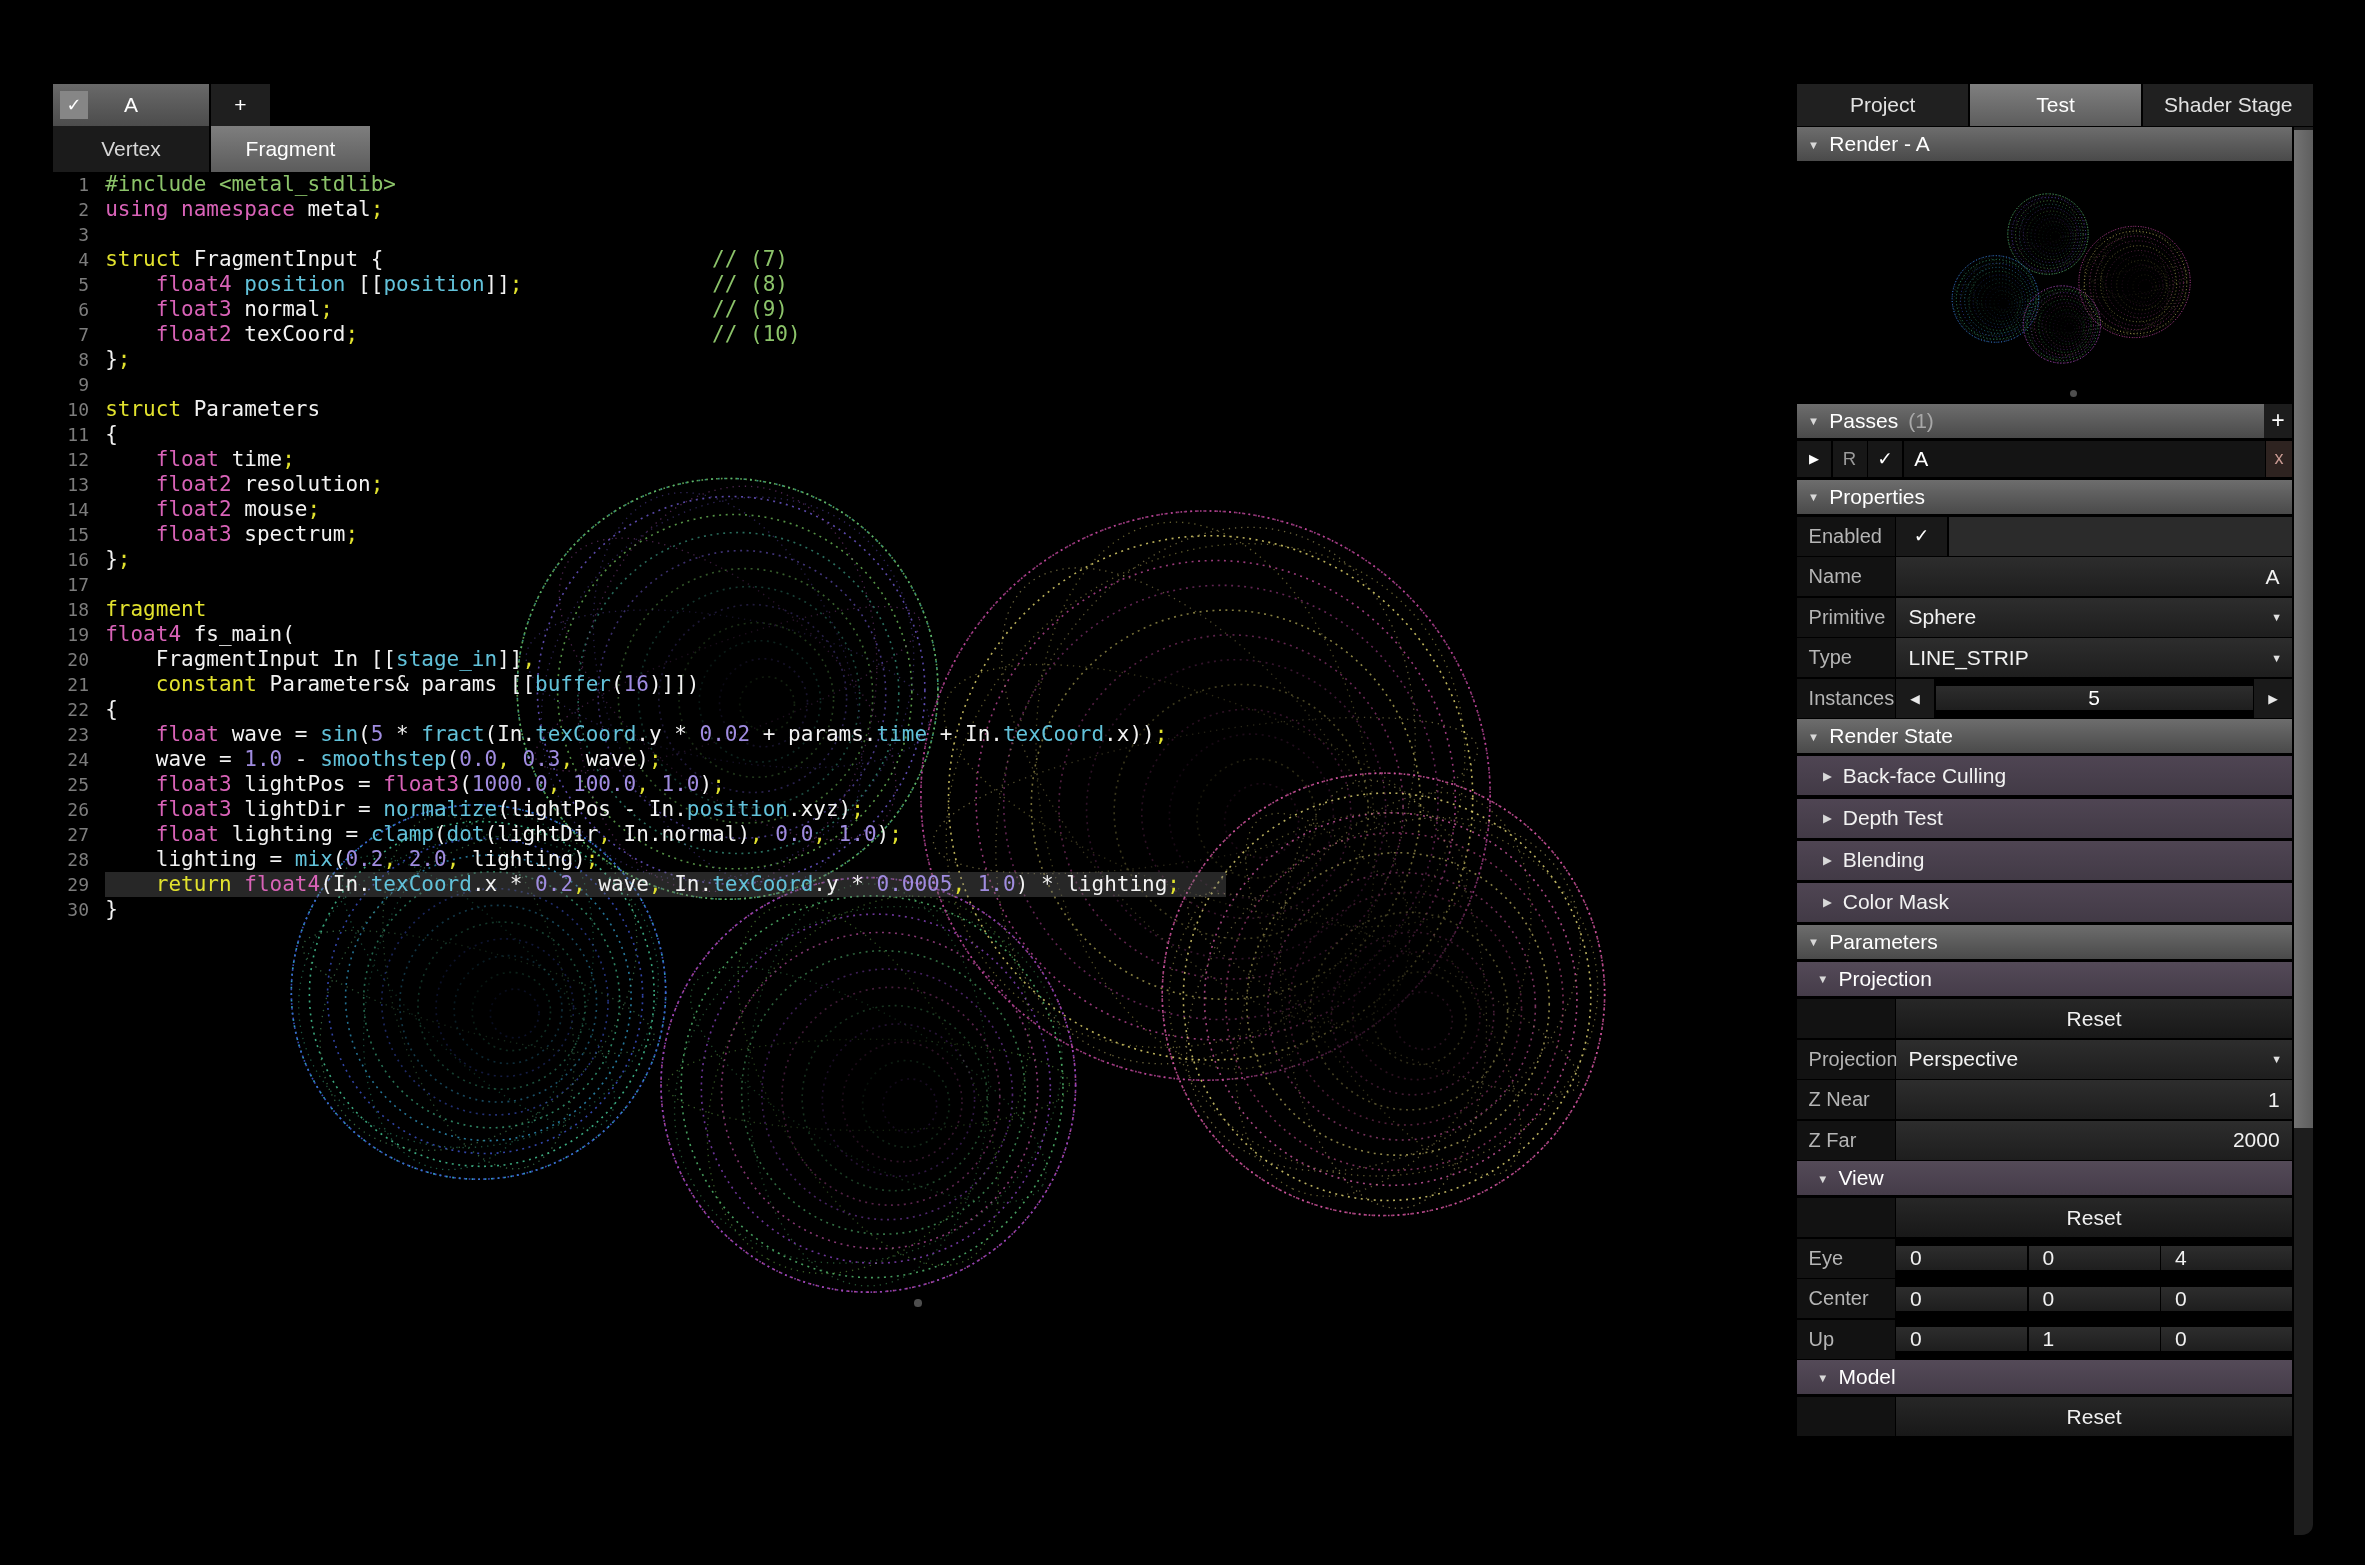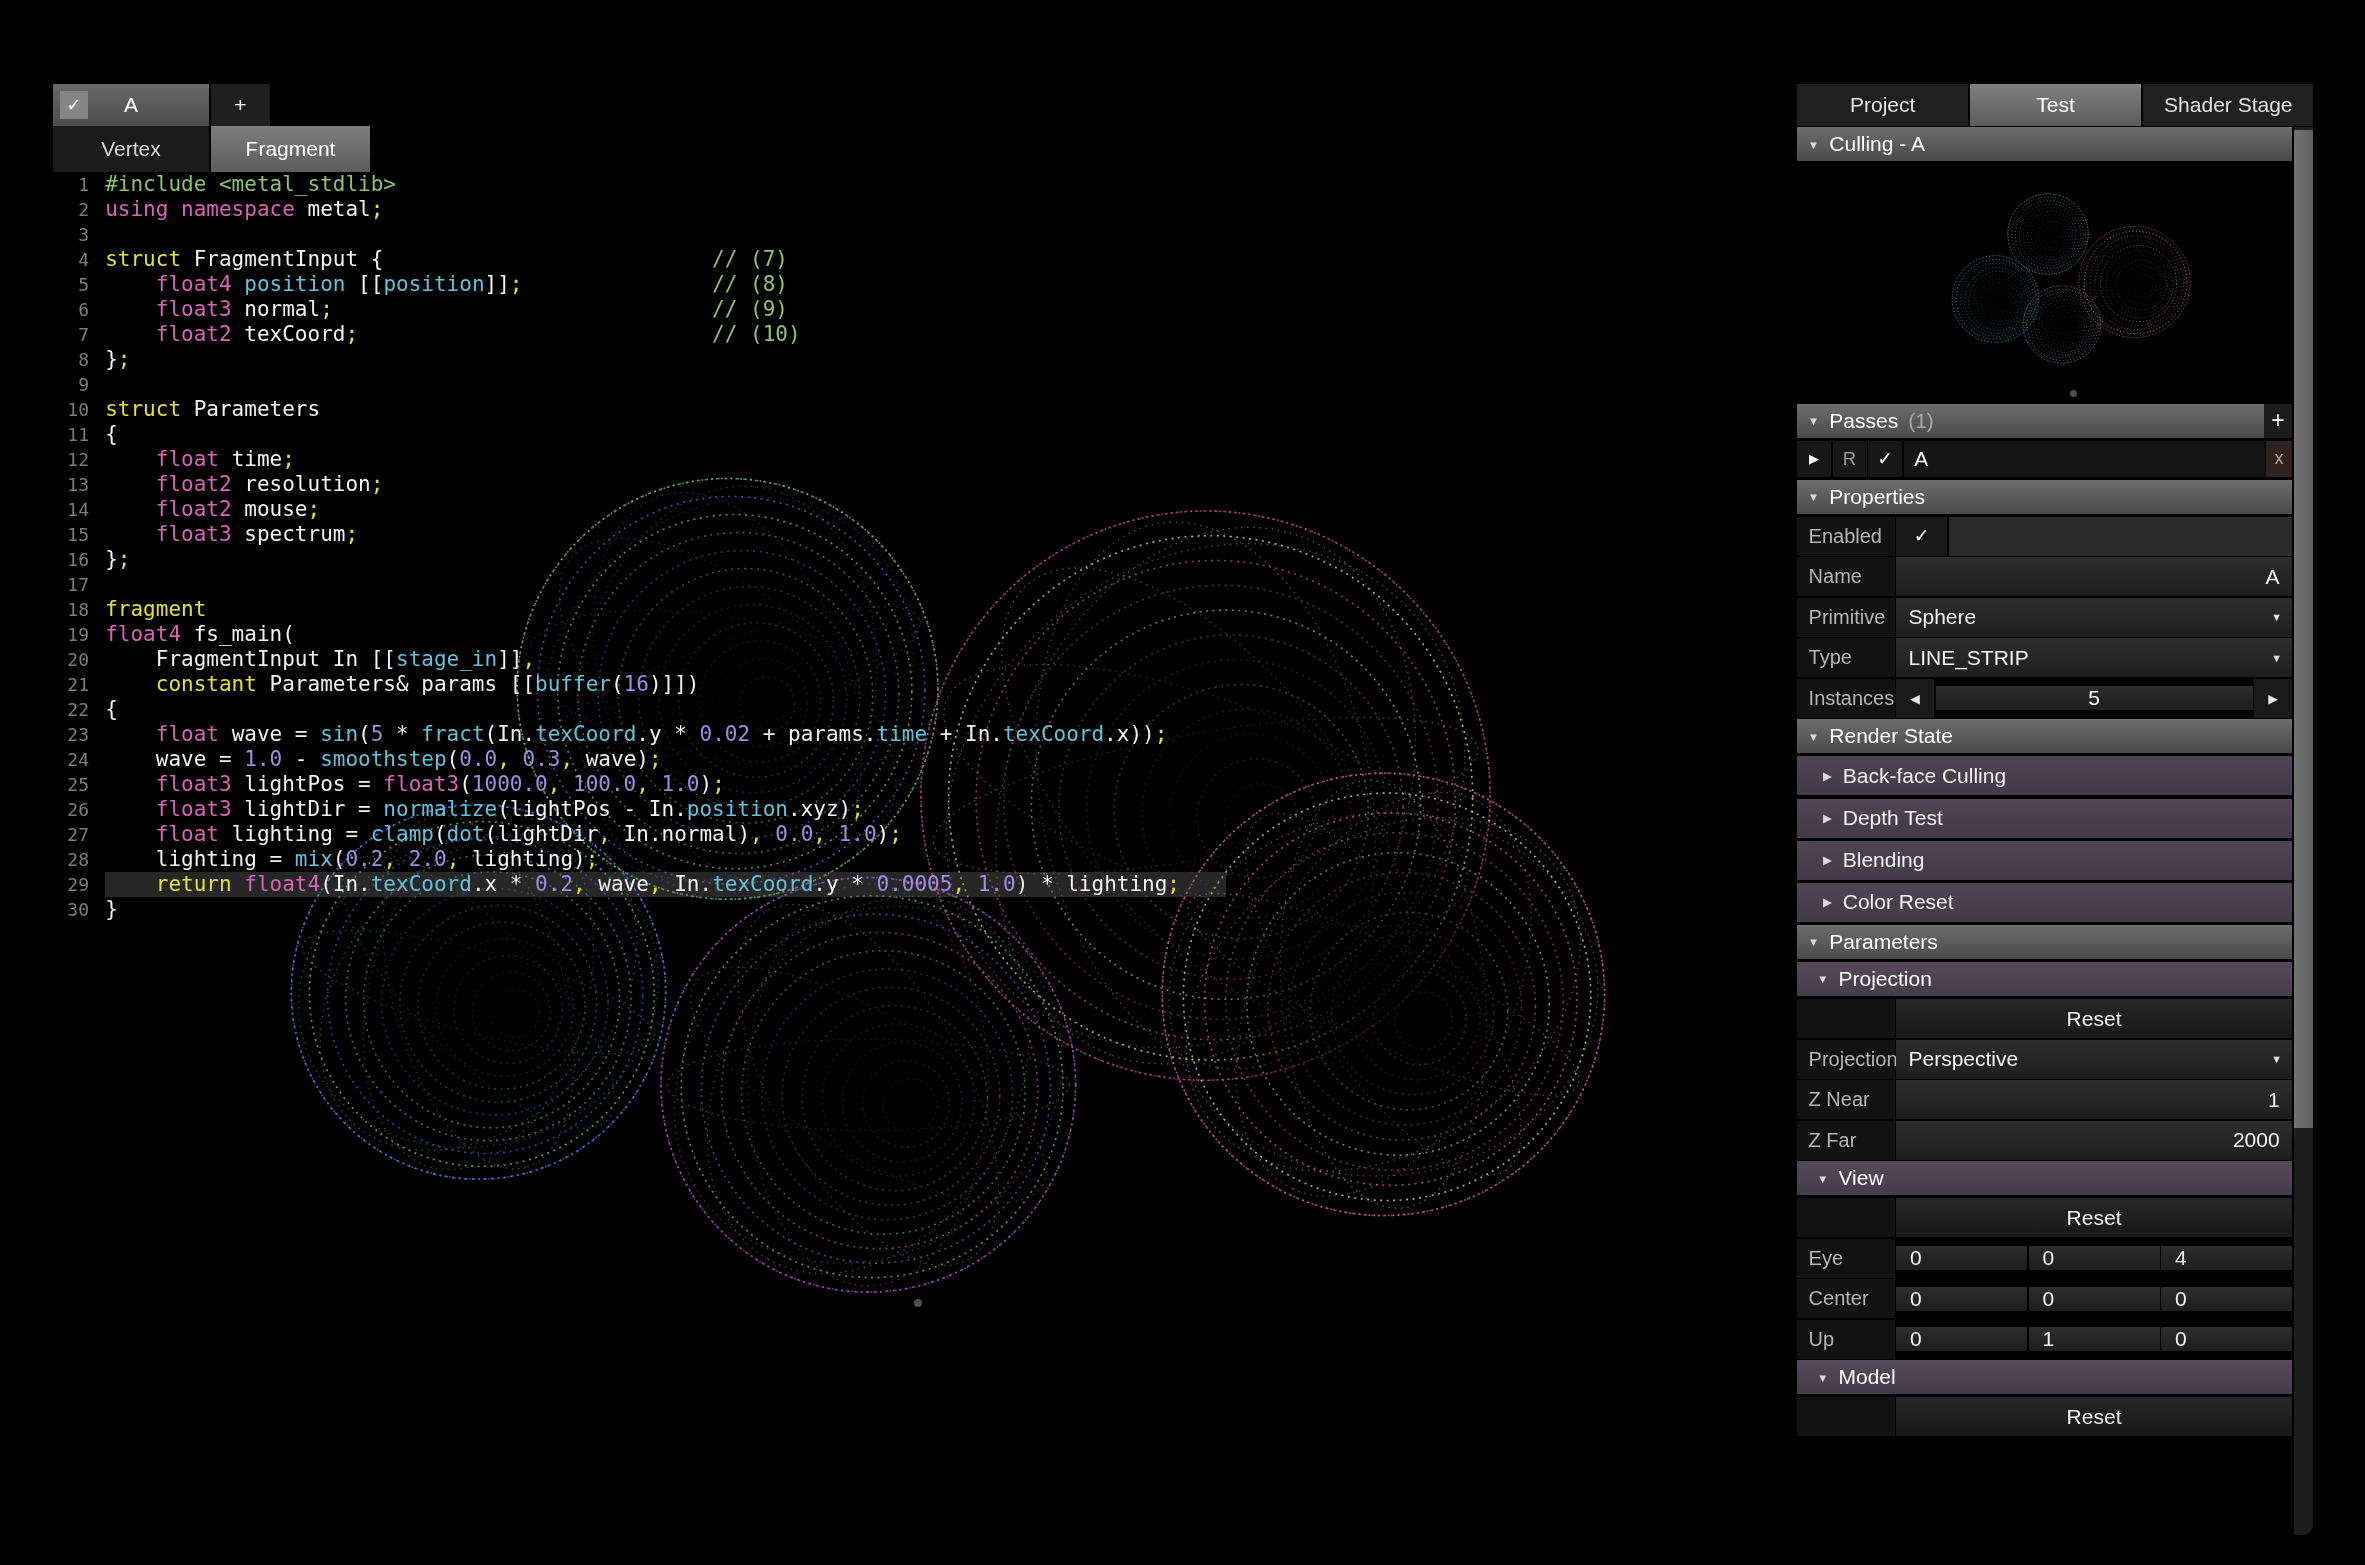--- a/index.html
+++ b/index.html
@@ -241,21 +241,21 @@
         <div class="ptab active">
             <span>Test</span>
           </div>
         <div class="ptab">
             <span>Shader Stage</span>
           </div>
       </div>
       <div id="pcontent">
           <div class="phead gray">
             <span class="tri">▼</span>
-            <span>Culling - A</span>
+            <span>Render - A</span>
           </div>
           <div id="preview-area">
             <div id="preview-box"><svg viewBox="0 0 386 282" width="299" height="218">
                 <defs>
                   <radialGradient id="dkprev">
                     <stop offset="0%" stop-color="#000" stop-opacity="0.82"></stop>
                     <stop offset="48%" stop-color="#000" stop-opacity="0.48"></stop>
                     <stop offset="78%" stop-color="#000" stop-opacity="0.12"></stop>
                     <stop offset="100%" stop-color="#000" stop-opacity="0"></stop>
                   </radialGradient>
@@ -406,21 +406,21 @@
           <div class="pitem">
             <span class="tri">▶</span>
             <span>Depth Test</span>
           </div>
           <div class="pitem">
             <span class="tri">▶</span>
             <span>Blending</span>
           </div>
           <div class="pitem">
             <span class="tri">▶</span>
-            <span>Color Reset</span>
+            <span>Color Mask</span>
           </div>
           <div class="phead gray">
             <span class="tri">▼</span>
             <span>Parameters</span>
           </div>
           <div class="phead purple">
             <span class="tri">▼</span>
             <span>Projection</span>
           </div>
           <div class="prow">

